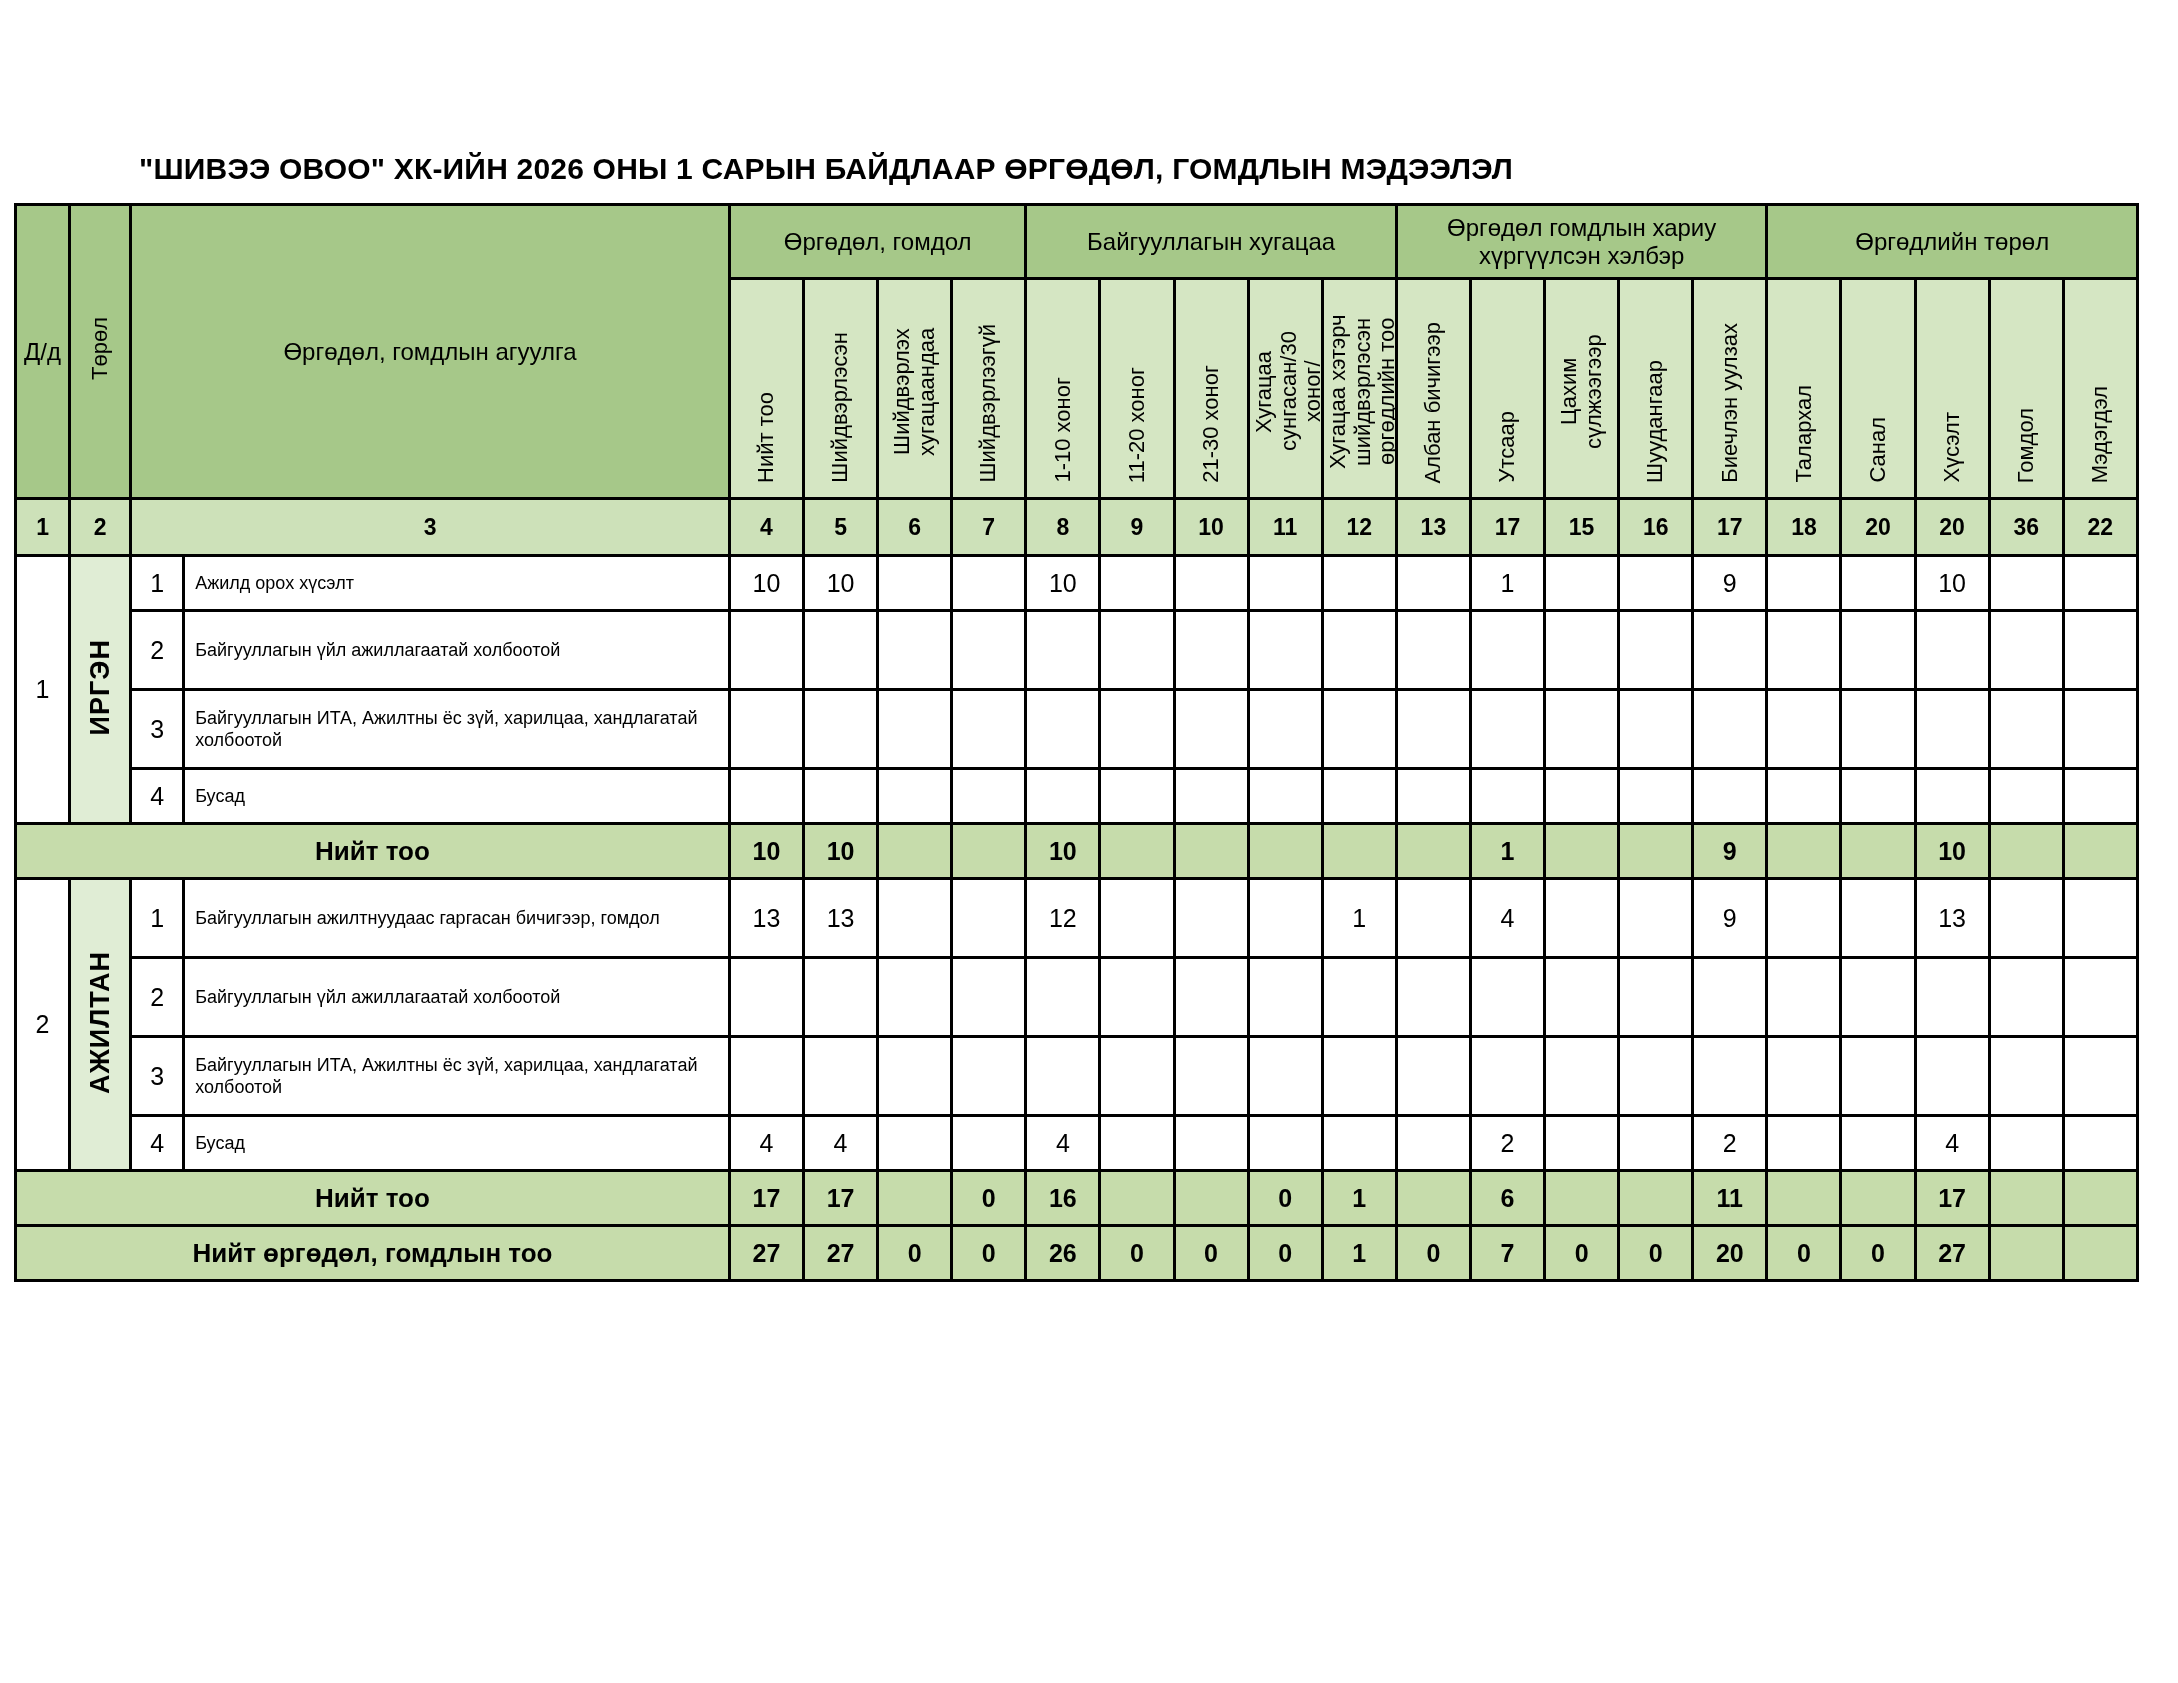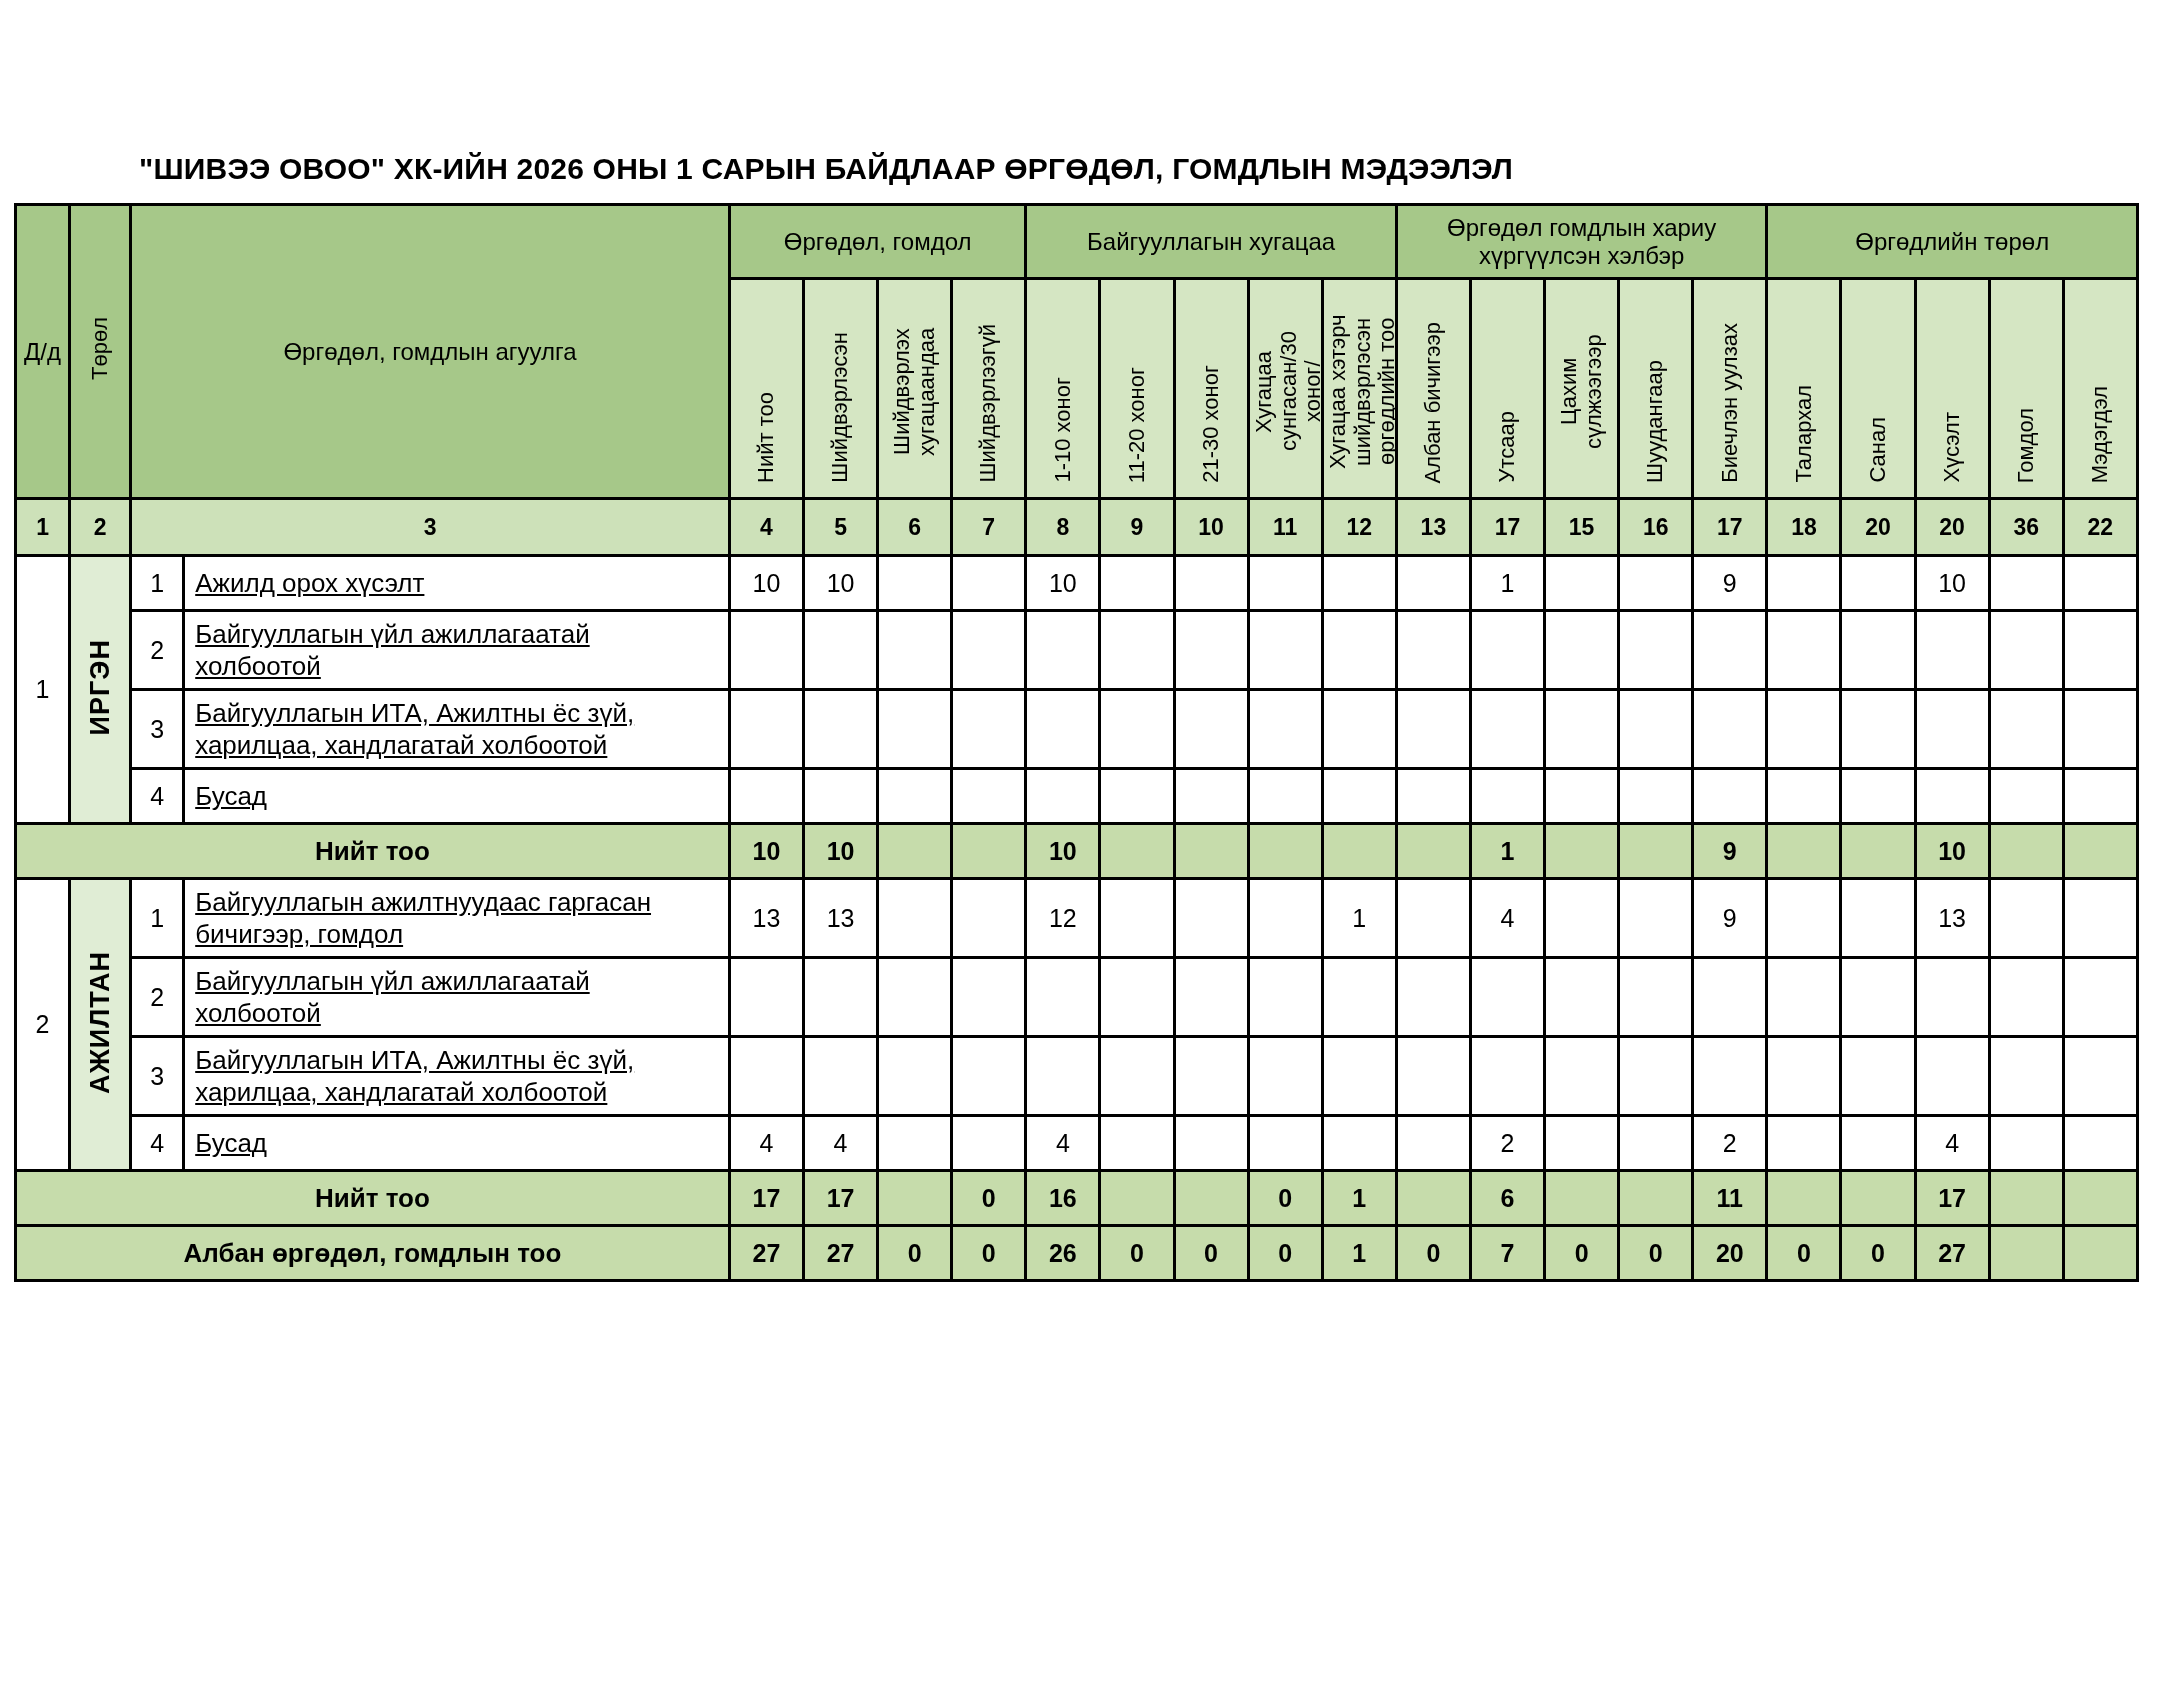--- a/index.html
+++ b/index.html
@@ -93,24 +93,23 @@
   .rn {
     background: #ffffff;
     text-align: center;
     vertical-align: middle;
     font-size: 25px;
   }
   .content {
     background: #ffffff;
     text-align: left;
     vertical-align: middle;
-    font-size: 26px;
+    font-size: 18px;
     padding: 2px 8px 2px 10px;
     line-height: 1.25;
-    text-decoration: underline;
   }
   .v {
     background: #ffffff;
     text-align: center;
     vertical-align: middle;
     font-size: 25px;
   }
   
   .tlabel {
     background: #c6dcab;
@@ -449,21 +448,21 @@
     <td class="tv"></td>
     <td class="tv">11</td>
     <td class="tv"></td>
     <td class="tv"></td>
     <td class="tv">17</td>
     <td class="tv"></td>
     <td class="tv"></td>
   </tr>
 
   <tr class="rowA">
-    <td class="tlabel" colspan="4">Албан өргөдөл, гомдлын тоо</td>
+    <td class="tlabel" colspan="4">Нийт өргөдөл, гомдлын тоо</td>
     <td class="tv">27</td>
     <td class="tv">27</td>
     <td class="tv">0</td>
     <td class="tv">0</td>
     <td class="tv">26</td>
     <td class="tv">0</td>
     <td class="tv">0</td>
     <td class="tv">0</td>
     <td class="tv">1</td>
     <td class="tv">0</td>

